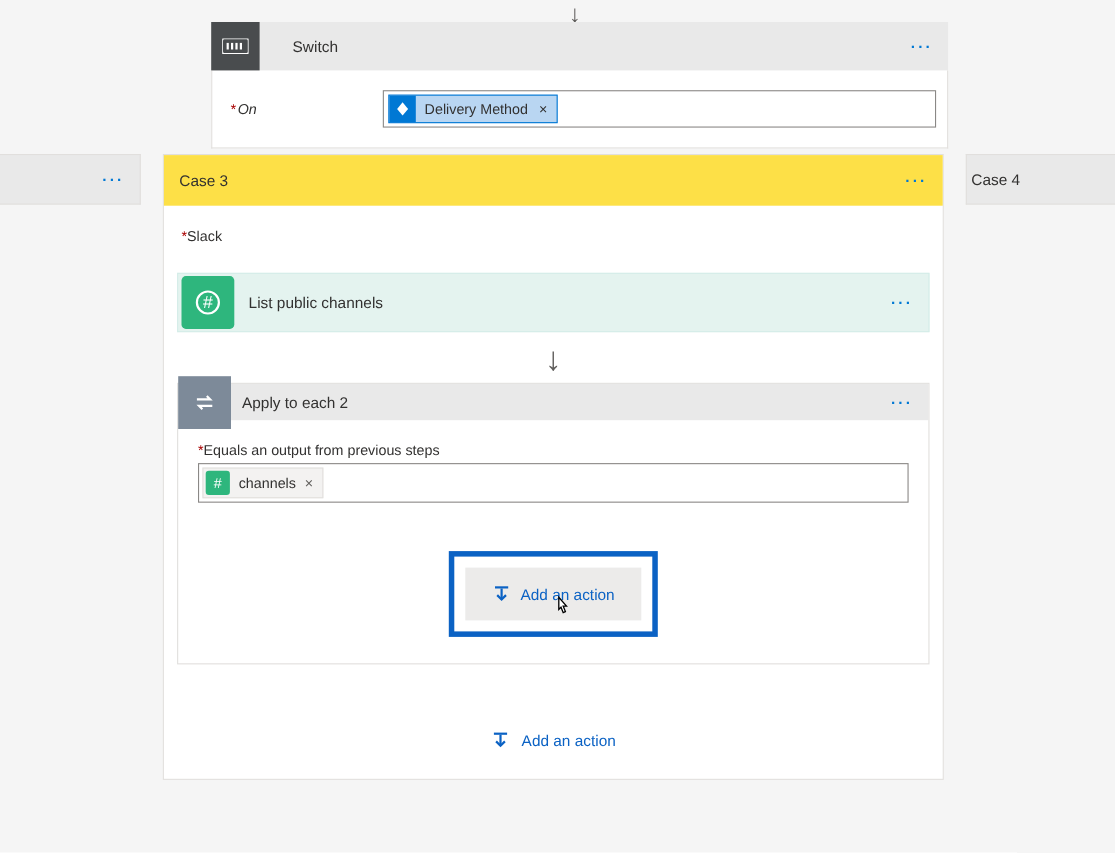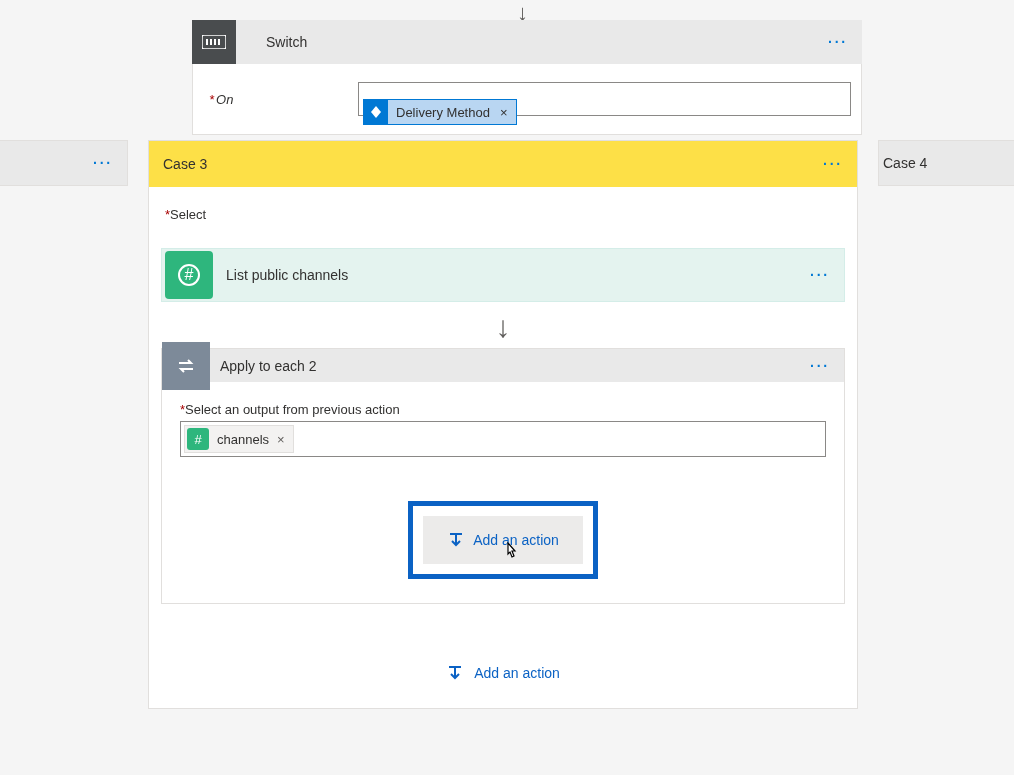--- a/index.html
+++ b/index.html
@@ -73,22 +73,22 @@
     color: #323130;
     font-size: 13px;
     font-style: italic;
   }
   .req-label .star { color: #a80000; margin-right: 2px; }
   .token-input {
     flex: 1;
     border: 1px solid #8a8886;
     height: 34px;
     display: flex;
-    padding: 16px 4px;
-    margin-left: 10px;
+    align-items: center;
+    padding: 0 4px;
   }
   .token {
     display: inline-flex;
     align-items: center;
     background: #b9d6f2;
     border: 1px solid #0078d4;
     height: 26px;
     padding-right: 8px;
     font-size: 13px;
   }
@@ -322,21 +322,21 @@
 <div class="case-partial-right">
   <span>Case 4</span>
 </div>
 
 <div class="case-container">
   <div class="case-header">
     <span class="case-title">Case 3</span>
     <div class="ellipsis">···</div>
   </div>
   <div class="case-body">
-    <div class="equals-label"><span class="star">*</span><span>Select</span></div>
+    <div class="equals-label"><span class="star">*</span><span>Slack</span></div>
 
     <div class="slack-card">
       <div class="slack-icon">
         <svg width="26" height="26" viewBox="0 0 26 26">
             <circle cx="13" cy="13" r="10" fill="none" stroke="#fff" stroke-width="2"></circle>
             <text x="13" y="18" text-anchor="middle" fill="#fff" font-size="16" font-family="Arial">#</text>
           </svg>
       </div>
       <div class="slack-title">List public channels</div>
       <div class="ellipsis">···</div>
@@ -348,21 +348,21 @@
       <div class="apply-header">
         <div class="apply-icon">
           <svg width="22" height="22" viewBox="0 0 22 22">
             <path d="M4 8 H16 L13 5 M18 14 H6 L9 17" fill="none" stroke="#fff" stroke-width="2"></path>
           </svg>
         </div>
         <div class="apply-title">Apply to each 2</div>
         <div class="ellipsis">···</div>
       </div>
       <div class="apply-body">
-        <div class="apply-label"><span class="star">*</span><span>Select an output from previous action</span></div>
+        <div class="apply-label"><span class="star">*</span><span>Equals an output from previous steps</span></div>
         <div class="apply-token-box">
           <span class="apply-token">
             <span class="ch-icon">#</span>
             <span>channels</span>
             <span class="tk-x">×</span>
           </span>
         </div>
 
         <div class="add-action-highlight">
           <div class="add-action-btn">

